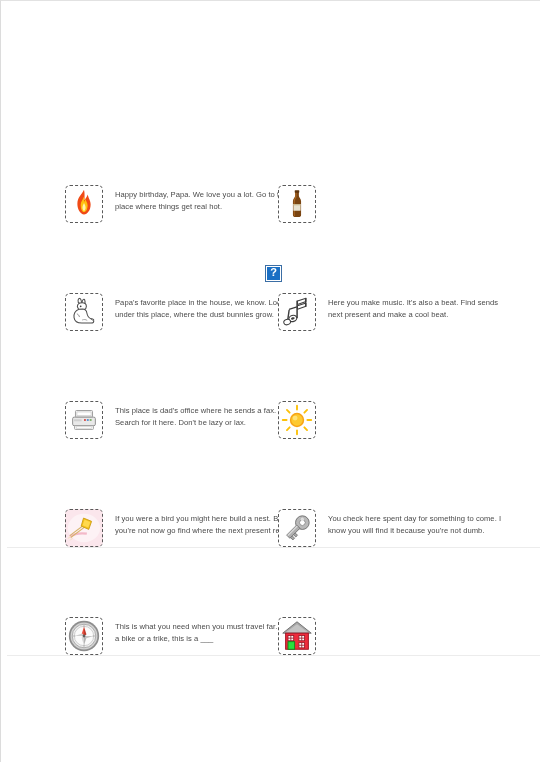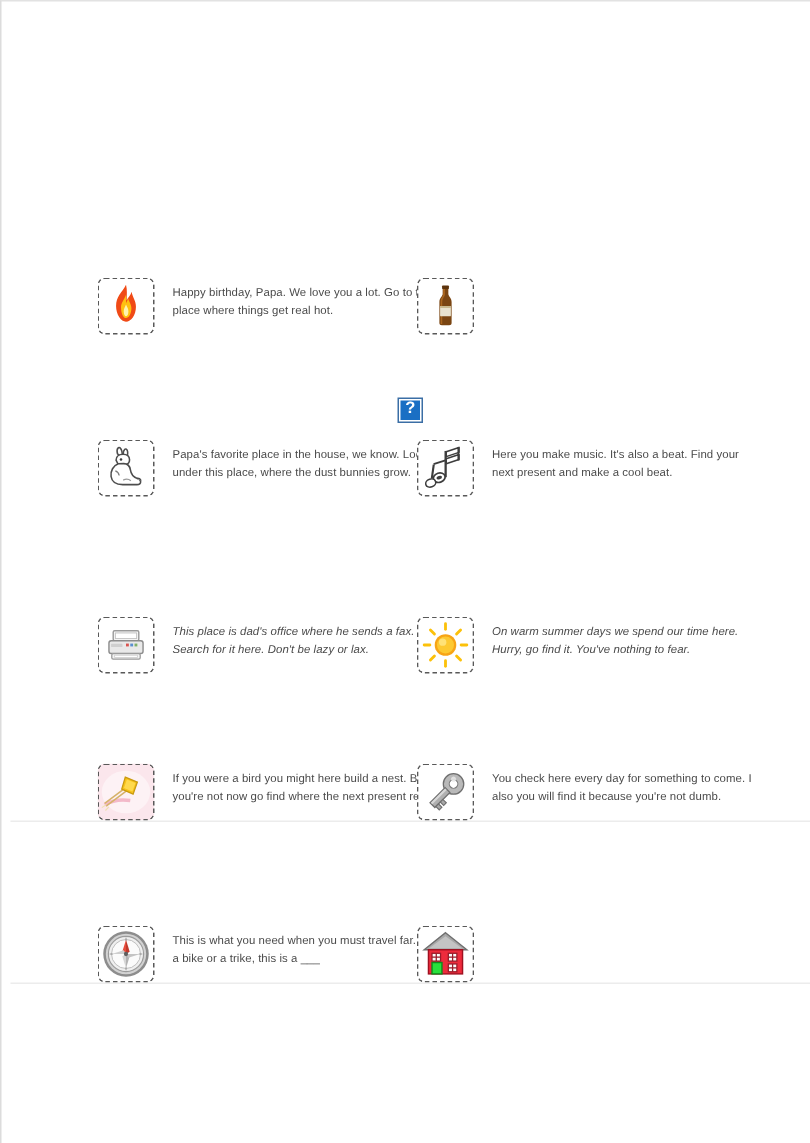--- a/index.html
+++ b/index.html
@@ -179,25 +179,25 @@
             </g>
             <rect x="18.3" y="7" width="1.6" height="18.5" fill="#3d3d3d"></rect>
             <rect x="27.4" y="4.2" width="1.4" height="9.5" fill="#3d3d3d"></rect>
             <ellipse cx="14.6" cy="25.8" rx="4.2" ry="3.3" transform="rotate(-18 14.6 25.8)" fill="#ffffff" stroke="#3d3d3d" stroke-width="1.2"></ellipse>
             <ellipse cx="14.6" cy="25.8" rx="2" ry="1.2" transform="rotate(-18 14.6 25.8)" fill="#3d3d3d"></ellipse>
             <rect x="10" y="16.5" width="1.5" height="10" fill="#3d3d3d" transform="rotate(8 10 16.5)"></rect>
             <ellipse cx="8.6" cy="29.6" rx="3.6" ry="2.8" transform="rotate(-18 8.6 29.6)" fill="#ffffff" stroke="#3d3d3d" stroke-width="1.1"></ellipse>
             <path d="M10.6 16.2 L18.9 13.6" fill="none" stroke="#3d3d3d" stroke-width="1.3"></path>
           </svg>
         </div>
-        <div class="clue-text">Here you make music. It's also a beat. Find your next present and make a cool beat.</div>
-      </div>
-    </div>
-
-    <div class="clue-row" style="top:404px;font-style:italic;">
+        <div class="clue-text">Here you make music. It's also a beat. Find sends next present and make a cool beat.</div>
+      </div>
+    </div>
+
+    <div class="clue-row" style="top:394px;">
 
       <div class="clue col-left">
         <div class="icon-box">
           <svg viewBox="0 0 38 38" xmlns="http://www.w3.org/2000/svg">
             <rect x="10" y="9" width="18" height="7" rx="1" fill="#fbfbfb" stroke="#9a9a9a" stroke-width="1"></rect>
             <rect x="11.5" y="10.5" width="15" height="4" fill="#ffffff" stroke="#c2c2c2" stroke-width="0.7"></rect>
             <rect x="7" y="16" width="24" height="9" rx="1.6" fill="#e9e9e9" stroke="#8c8c8c" stroke-width="1"></rect>
             <rect x="8.5" y="18.2" width="8" height="2.2" rx="0.4" fill="#cfcfcf"></rect>
             <rect x="19" y="18" width="2" height="2" fill="#d9534f"></rect>
             <rect x="22" y="18" width="2" height="2" fill="#5a8fd0"></rect>
@@ -220,21 +220,20 @@
               <rect x="18" y="3" width="2" height="6" rx="1" transform="rotate(45 19 19)"></rect>
               <rect x="18" y="29" width="2" height="6" rx="1" transform="rotate(45 19 19)"></rect>
               <rect x="3" y="18" width="6" height="2" rx="1" transform="rotate(45 19 19)"></rect>
               <rect x="29" y="18" width="6" height="2" rx="1" transform="rotate(45 19 19)"></rect>
             </g>
             <circle cx="19" cy="19" r="7.6" fill="#f7a416"></circle>
             <circle cx="19" cy="19" r="6" fill="#fdc931"></circle>
             <circle cx="17" cy="17" r="2.6" fill="#ffe88a" opacity="0.8"></circle>
           </svg>
         </div>
-        <div class="clue-text">On warm summer days we spend our time here. Hurry, go find it. You've nothing to fear.</div>
       </div>
     </div>
 
     <div class="clue-row" style="top:502px;">
 
       <div class="clue col-left">
         <div class="icon-box" style="background:#fbe6ec;">
           <svg viewBox="0 0 38 38" xmlns="http://www.w3.org/2000/svg">
             <rect x="0" y="0" width="38" height="38" fill="#fbe6ec"></rect>
             <ellipse cx="19" cy="19" rx="17" ry="15" fill="#fdf2f5"></ellipse>
@@ -261,21 +260,21 @@
               <circle cx="19" cy="11" r="7.2" fill="#b9b9b9" stroke="#6f6f6f" stroke-width="0.9"></circle>
               <circle cx="19" cy="11" r="3" fill="#ffffff" stroke="#7d7d7d" stroke-width="0.8"></circle>
               <rect x="16.6" y="17" width="4.8" height="15" fill="#b0b0b0" stroke="#6f6f6f" stroke-width="0.9"></rect>
               <rect x="21.4" y="24" width="3.4" height="2.6" fill="#a8a8a8" stroke="#6f6f6f" stroke-width="0.8"></rect>
               <rect x="21.4" y="28.4" width="3.4" height="2.6" fill="#a8a8a8" stroke="#6f6f6f" stroke-width="0.8"></rect>
               <rect x="17" y="17.4" width="1.5" height="14.2" fill="#d8d8d8"></rect>
               <circle cx="16.6" cy="8.6" r="1.8" fill="#e8e8e8" opacity="0.85"></circle>
             </g>
           </svg>
         </div>
-        <div class="clue-text">You check here every day for something to come. I also you will find it because you're not dumb.</div>
+        <div class="clue-text">You check here spent day for something to come. I know you will find it because you're not dumb.</div>
       </div>
     </div>
 
     <div class="divider" style="top:546px;"></div>
 
     <div class="clue-row" style="top:610px;">
 
       <div class="clue col-left">
         <div class="icon-box">
           <svg viewBox="0 0 38 38" xmlns="http://www.w3.org/2000/svg">

